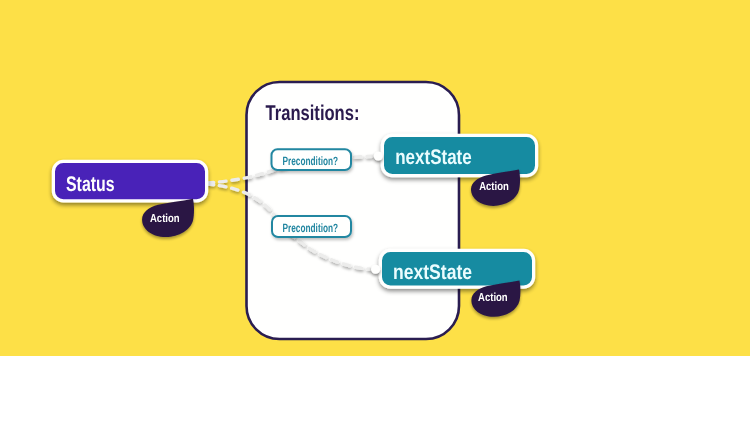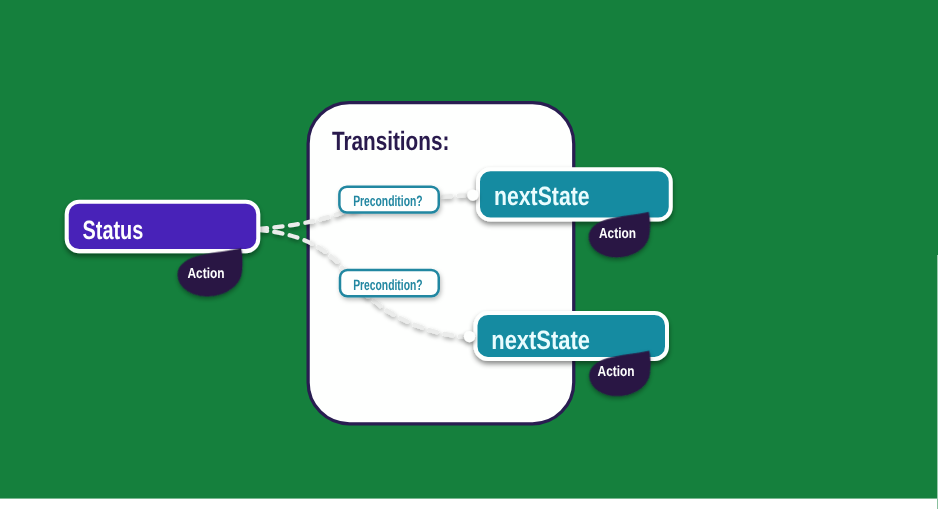--- a/index.html
+++ b/index.html
@@ -1,16 +1,16 @@
 <!DOCTYPE html>
 <html><head>
 <meta charset="utf-8">
 <style>
   html,body{margin:0;padding:0;background:#ffffff;}
-  .stage{position:relative;width:750px;height:399px;overflow:hidden;background:#15803d;}
+  .stage{position:relative;width:750px;height:356px;overflow:hidden;background:#fde047;}
   svg text{font-family:"Liberation Sans",sans-serif;-webkit-font-smoothing:antialiased;text-rendering:geometricPrecision;}
 </style>
 </head>
 <body>
 <div class="stage">
 <svg opacity="0.999" width="750" height="425" viewBox="0 0 750 425">
   <defs>
     <filter id="boxShadow" x="-30%" y="-30%" width="160%" height="180%">
       <feDropShadow dx="0" dy="2.5" stdDeviation="2.2" flood-color="#000000" flood-opacity="0.45"></feDropShadow>
     </filter>

